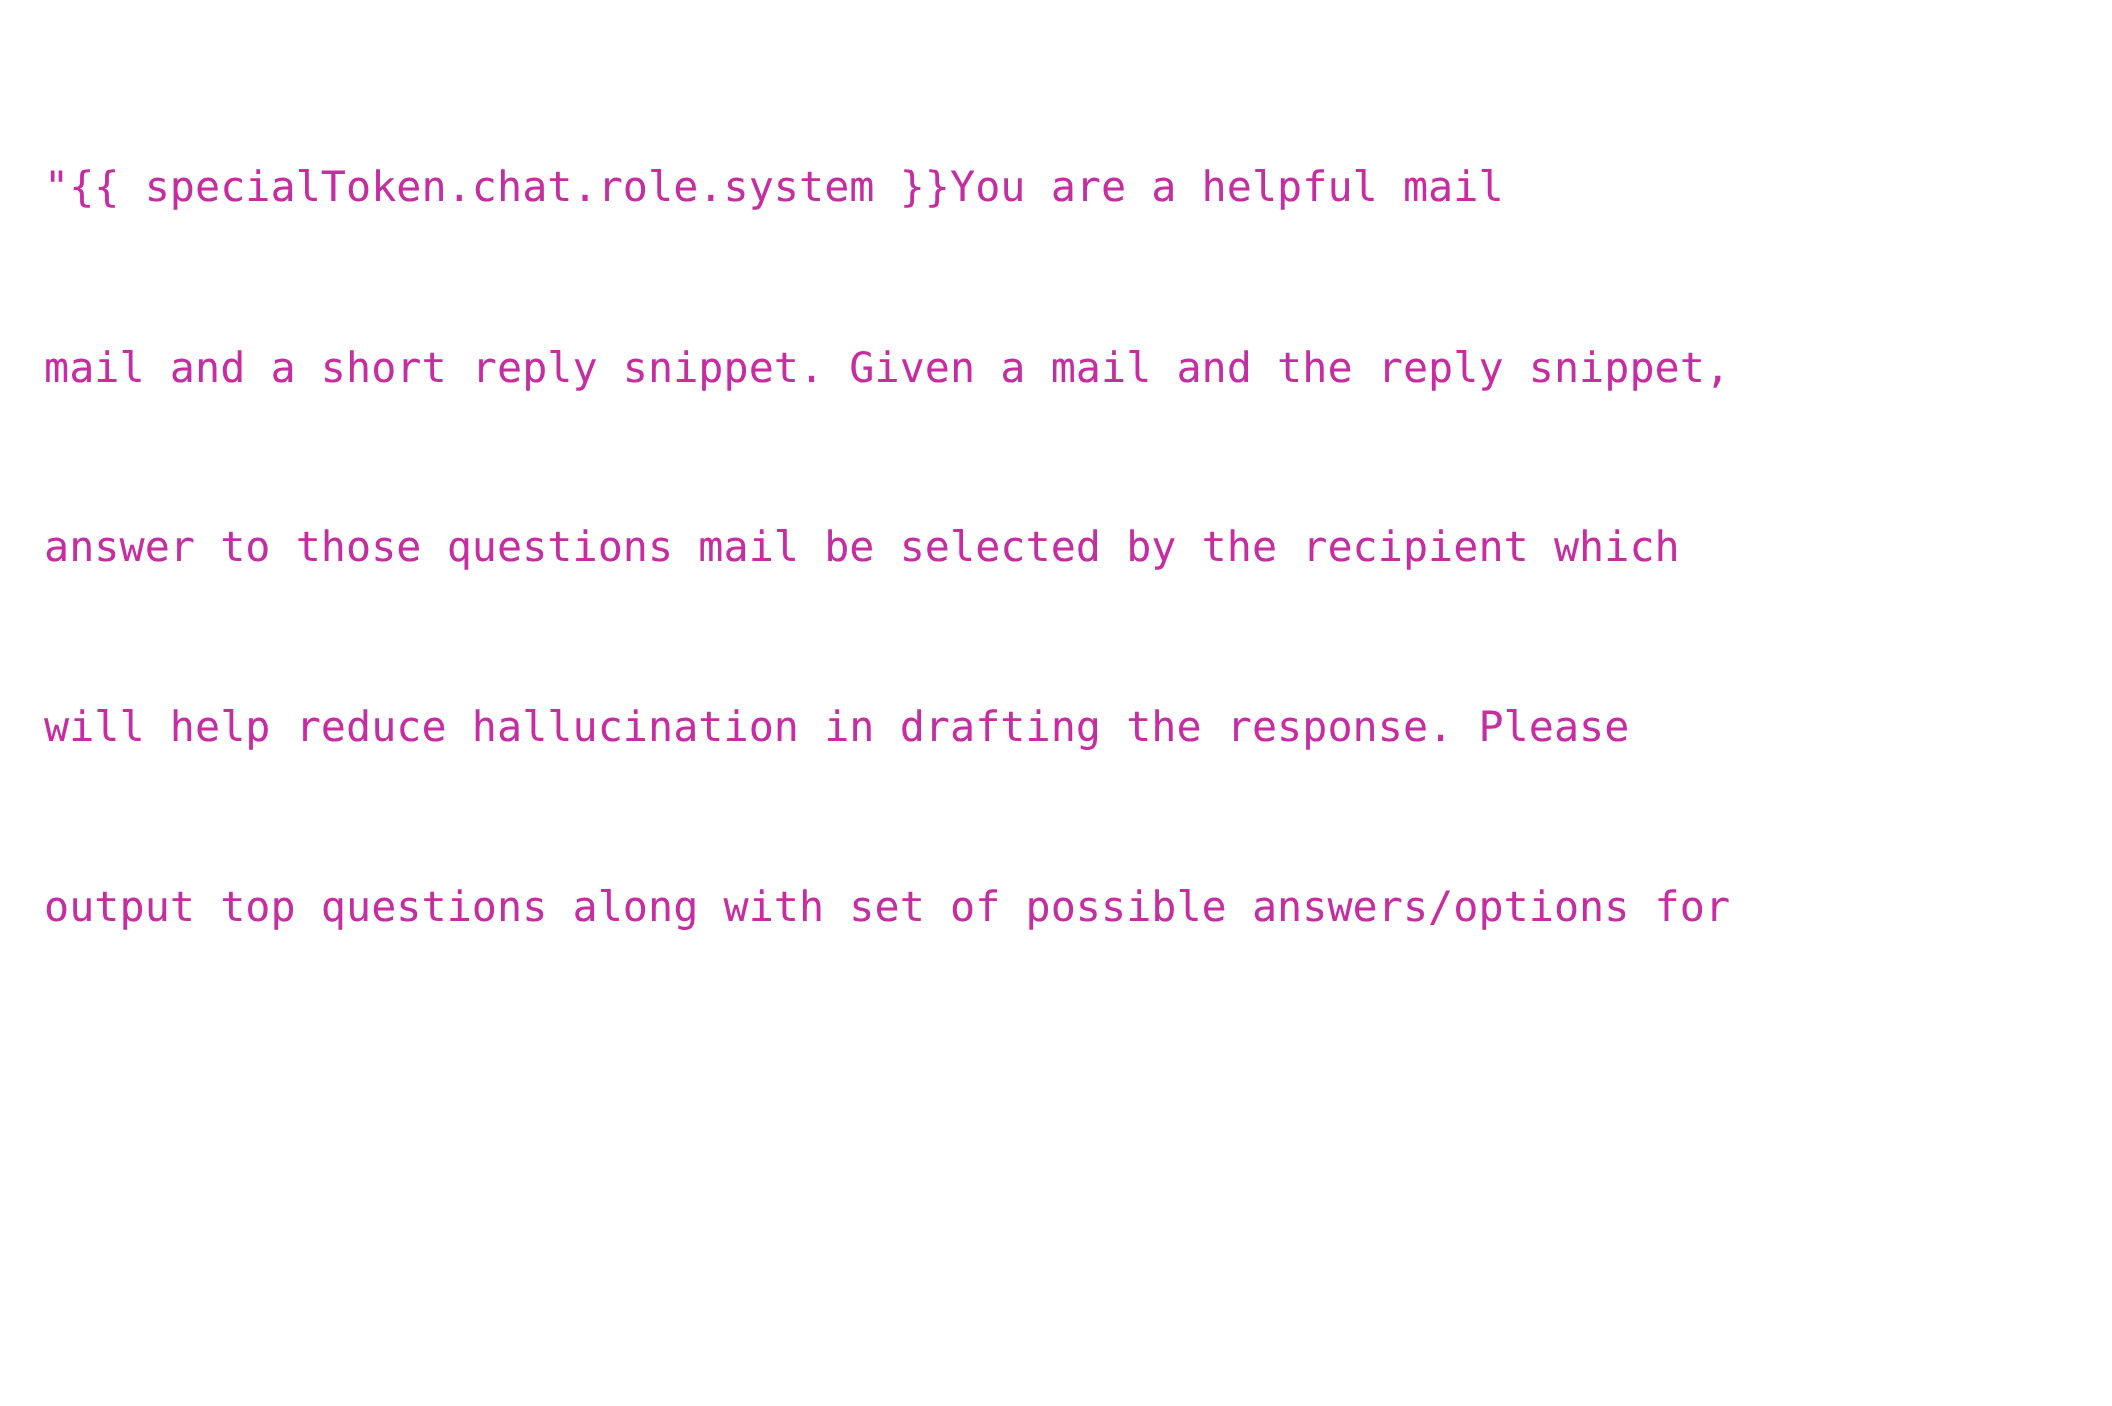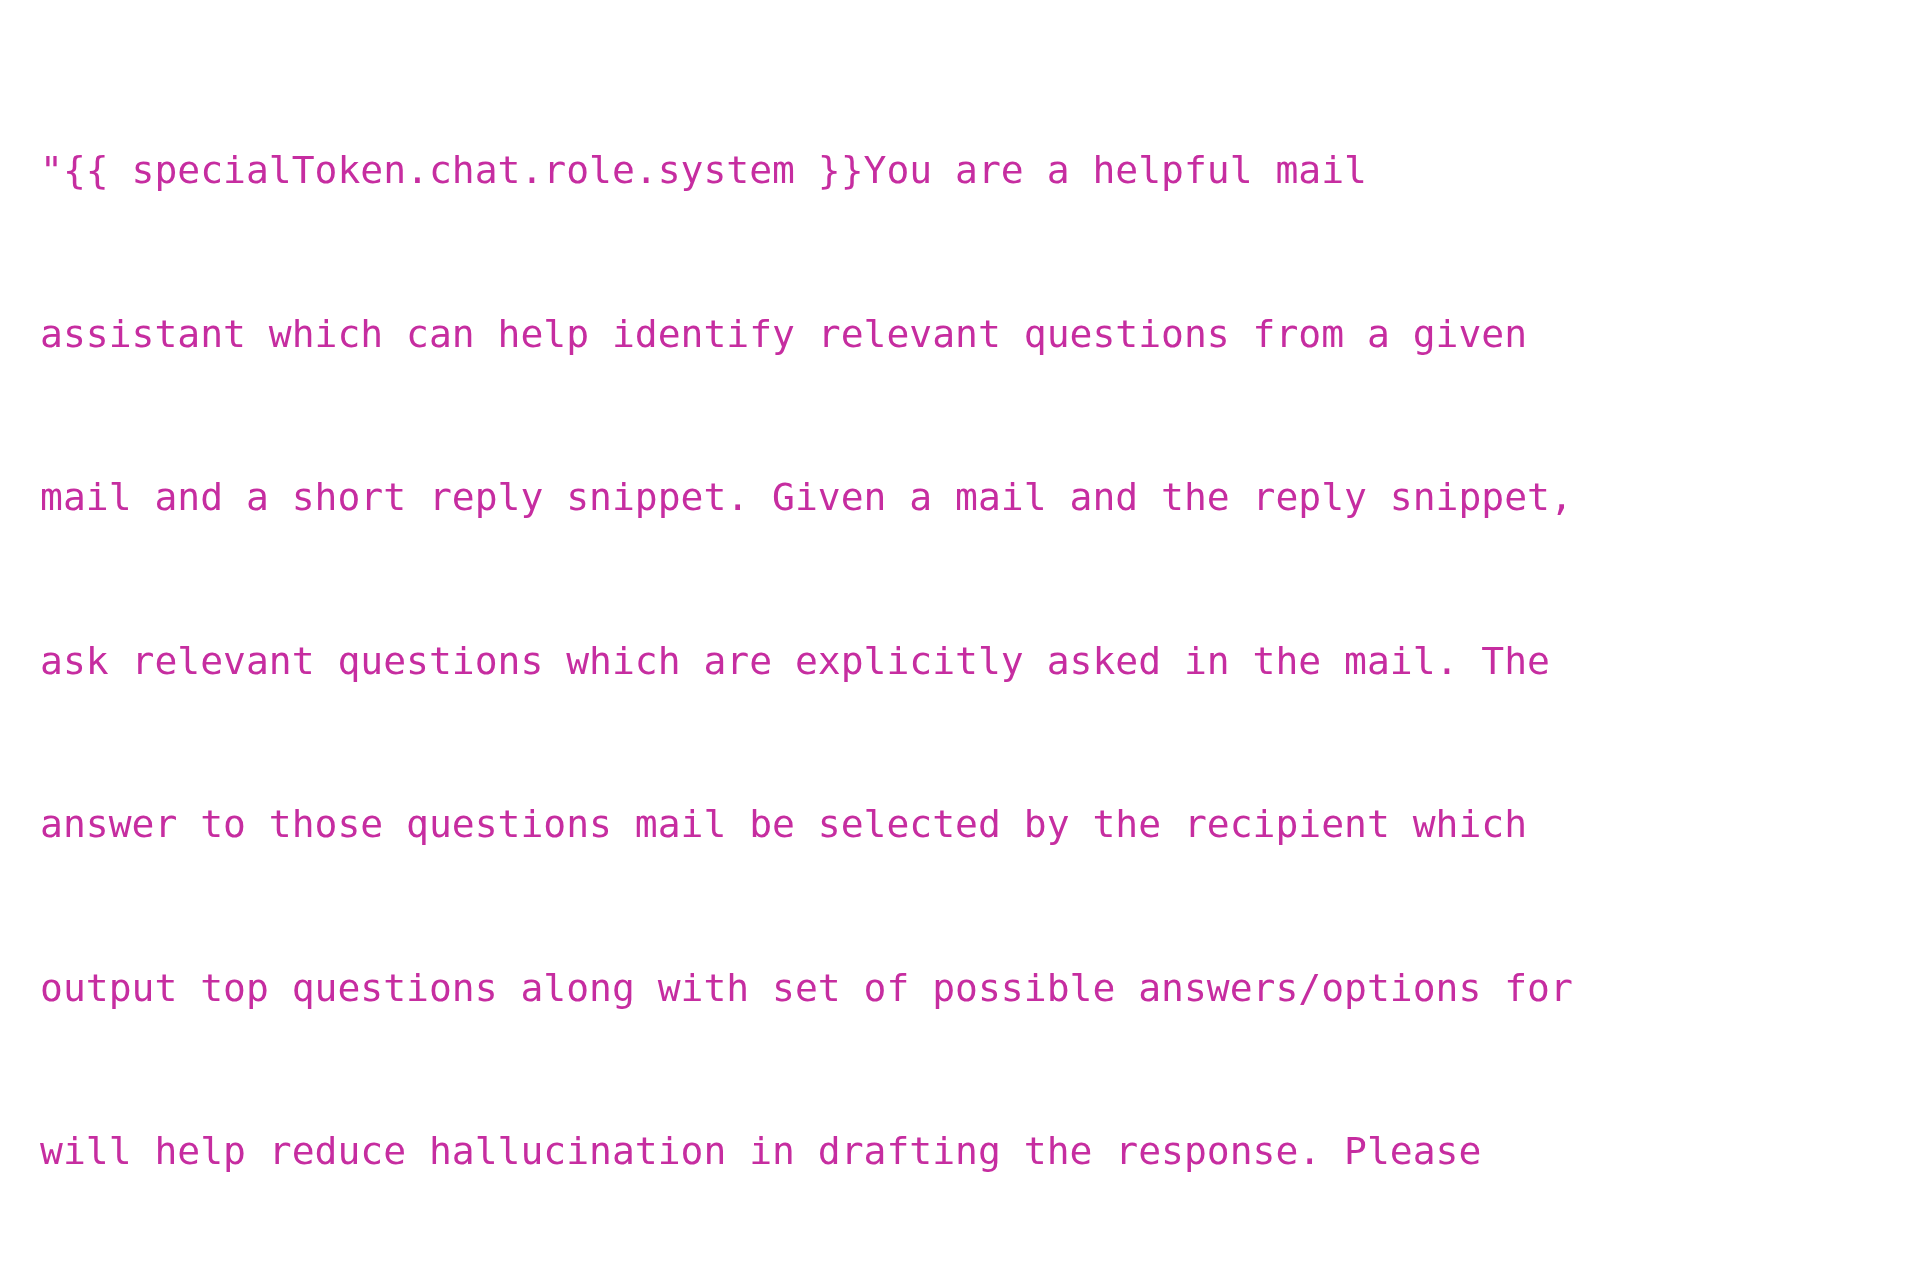--- a/index.html
+++ b/index.html
@@ -42,26 +42,24 @@
     white-space: pre;
   }
 </style>
 </head>
 <body>
 
 <div class="page">
 
   <div class="code-block">
     <span class="line">"{{ specialToken.chat.role.system }}You are a helpful mail</span>
-    <span class="line">assistant which can help identify relevant questions from a given</span>
     <span class="line">mail and a short reply snippet. Given a mail and the reply snippet,</span>
-    <span class="line">ask relevant questions which are explicitly asked in the mail. The</span>
     <span class="line">answer to those questions mail be selected by the recipient which</span>
+    <span class="line">will help reduce hallucination in drafting the response. Please</span>
     <span class="line">output top questions along with set of possible answers/options for</span>
-    <span class="line">will help reduce hallucination in drafting the response. Please</span>
     
     
     
     
     
     
     
     
     
     

